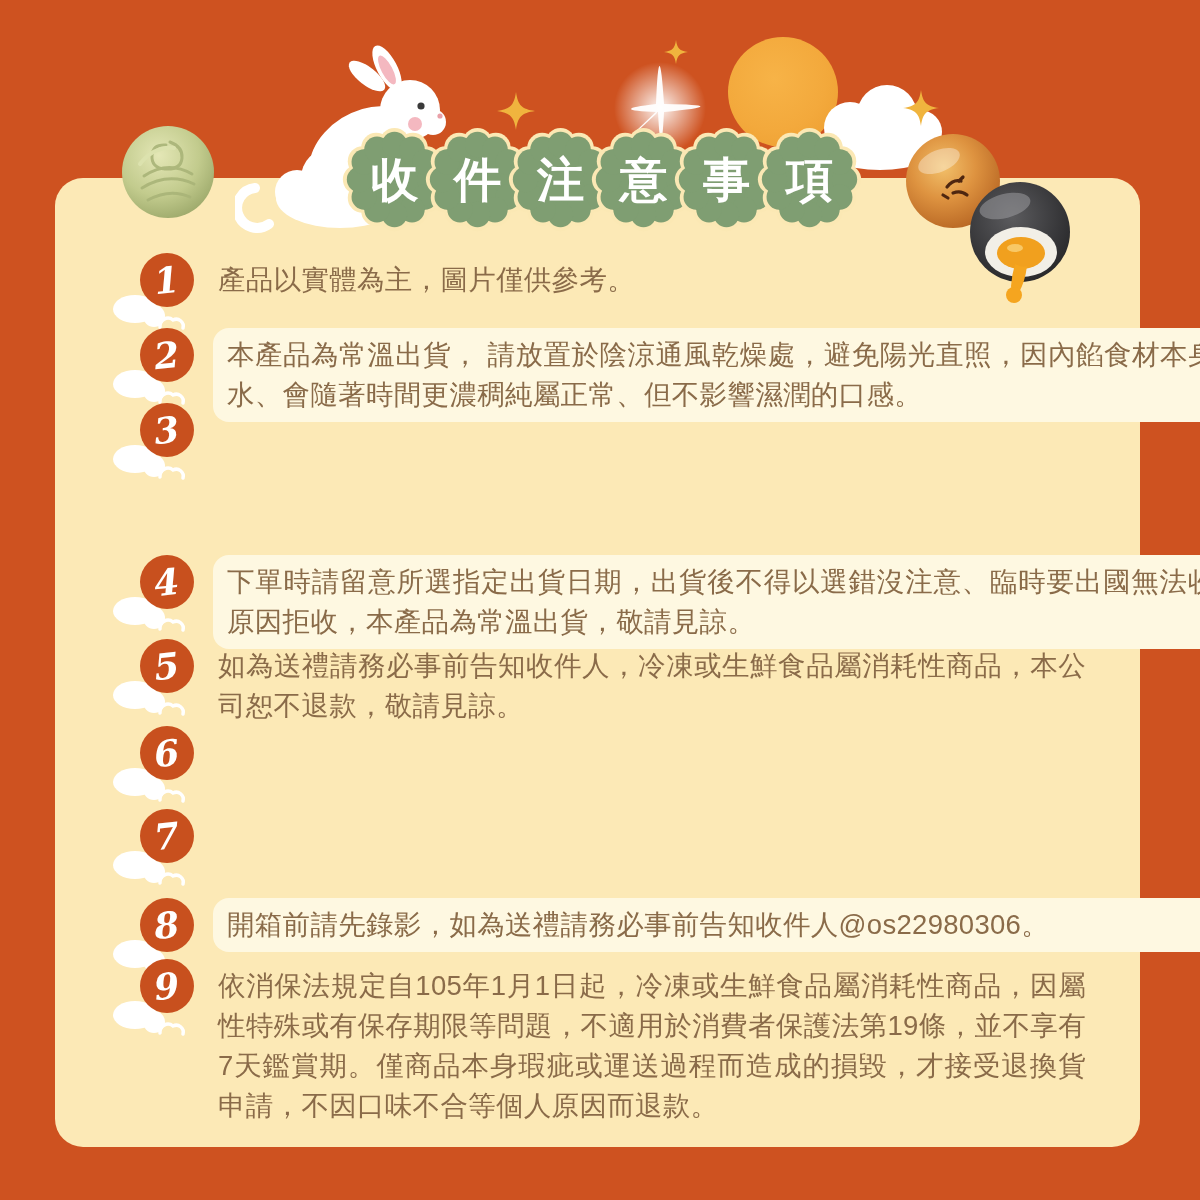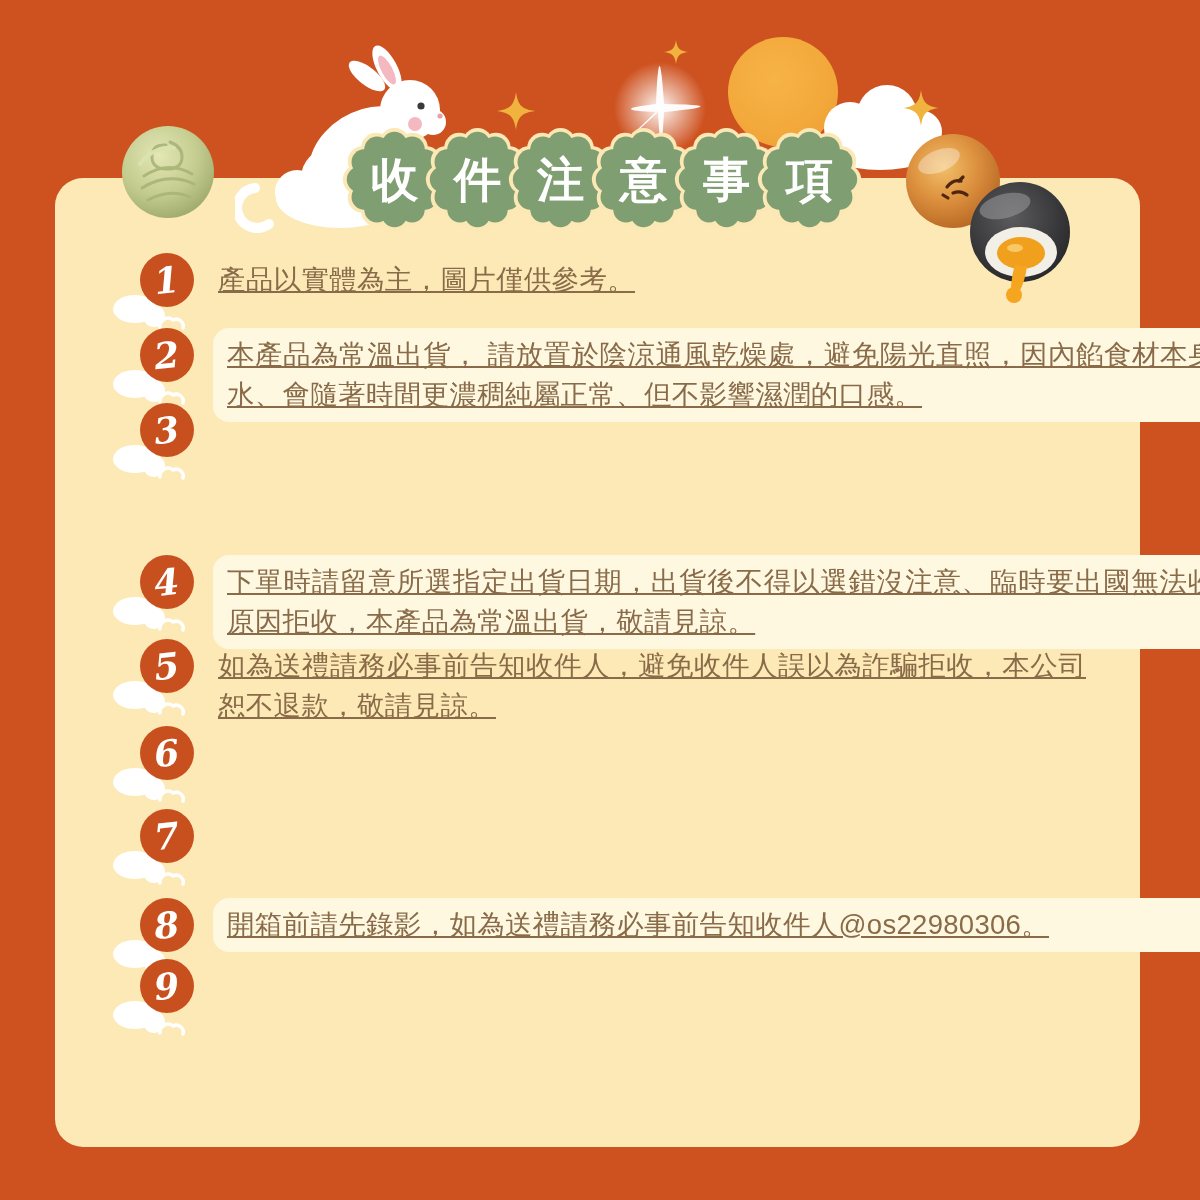--- a/index.html
+++ b/index.html
@@ -32,21 +32,21 @@
     background:#C8501E;display:flex;align-items:center;justify-content:center;
   }
   .badge-num{
     color:#FFFFFF;font-family:"DejaVu Serif", serif;font-style:italic;
     font-weight:700;font-size:36px;line-height:54px;transform:rotate(-6deg);
   }
   .badge-cloud{position:absolute;left:0;top:36px;width:76px;height:46px;}
   .item-text{
     position:absolute;left:218px;width:868px;
     font-size:27.5px;line-height:40px;color:#8A6B49;
-    letter-spacing:0.3px;text-align:justify;text-decoration:underline;
+    letter-spacing:0.3px;text-align:justify;
   }
   .item-text.boxed{
     left:213px;width:1073px;box-sizing:border-box;
     background:#FEF8E1;border-radius:16px;padding:7px 14px;
   }
 </style>
 </head>
 <body>
 
 <div id="stage">
@@ -258,21 +258,21 @@
   <div class="item-text boxed" style="top:555px">下單時請留意所選指定出貨日期，出貨後不得以選錯沒注意、臨時要出國無法收貨等原因拒收，本產品為常溫出貨，敬請見諒。</div>
 
   <div class="badge" style="top:639px">
     <svg class="badge-cloud" viewBox="0 0 76 46">
         <use href="#badgeCloud"></use>
       </svg>
     <div class="badge-circle">
       <span class="badge-num">5</span>
     </div>
   </div>
-  <div class="item-text" style="top:646px">如為送禮請務必事前告知收件人，避免收件人誤以為詐騙拒收，本公司恕不退款，敬請見諒。</div>
+  <div class="item-text" style="top:646px">如為送禮請務必事前告知收件人，冷凍或生鮮食品屬消耗性商品，本公司恕不退款，敬請見諒。</div>
 
   <div class="badge" style="top:726px">
     <svg class="badge-cloud" viewBox="0 0 76 46">
         <use href="#badgeCloud"></use>
       </svg>
     <div class="badge-circle">
       <span class="badge-num">6</span>
     </div>
   </div>
 
@@ -296,14 +296,15 @@
   <div class="item-text boxed" style="top:898px">開箱前請先錄影，如為送禮請務必事前告知收件人@os22980306。</div>
 
   <div class="badge" style="top:959px">
     <svg class="badge-cloud" viewBox="0 0 76 46">
         <use href="#badgeCloud"></use>
       </svg>
     <div class="badge-circle">
       <span class="badge-num">9</span>
     </div>
   </div>
+  <div class="item-text" style="top:966px">依消保法規定自105年1月1日起，冷凍或生鮮食品屬消耗性商品，因屬性特殊或有保存期限等問題，不適用於消費者保護法第19條，並不享有7天鑑賞期。僅商品本身瑕疵或運送過程而造成的損毀，才接受退換貨申請，不因口味不合等個人原因而退款。</div>
 
 </div>
 
 </body></html>

